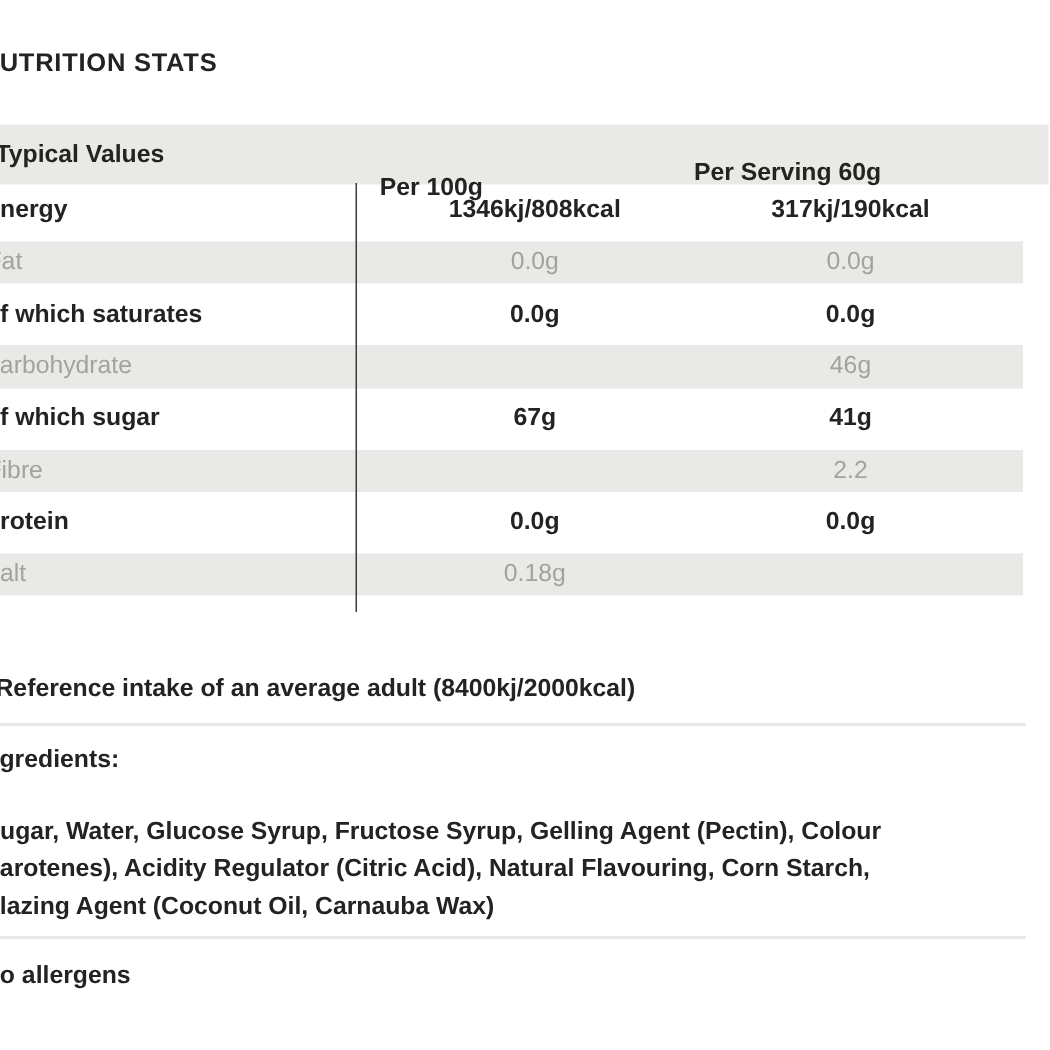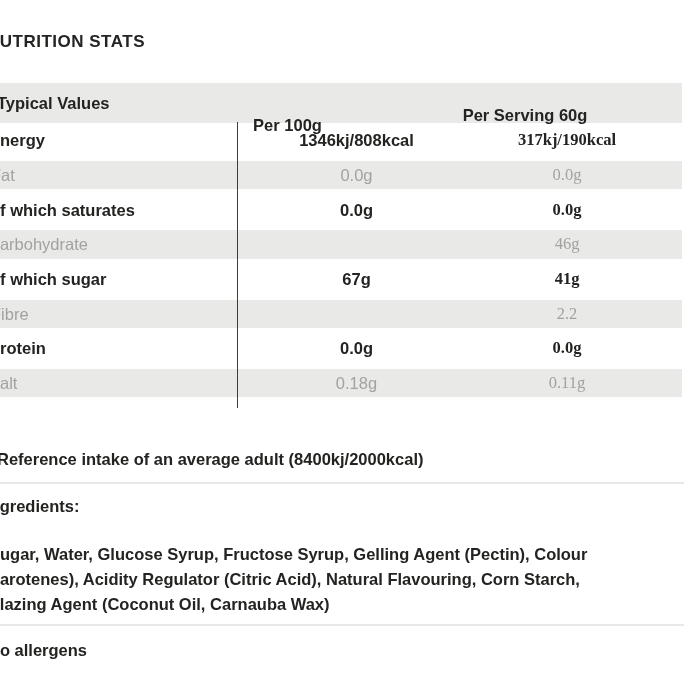--- a/index.html
+++ b/index.html
@@ -14,20 +14,21 @@
   .title{
     position:absolute;top:32px;left:-13px;
     font-size:17px;font-weight:bold;letter-spacing:.5px;
     white-space:nowrap;
   }
 
   
   .thead{
     position:absolute;top:83px;left:0;width:682px;height:40px;
     background:var(--band,#e9e9e7);
+    padding-left:17px;
   }
   .th{
     position:absolute;top:0;height:40px;line-height:40px;
     font-size:16.5px;font-weight:bold;white-space:nowrap;
   }
   .th-label{left:-3px;}
   .th-100g{left:175px;width:225px;text-align:center;margin-top:22px;}
   .th-serving{left:400px;width:250px;text-align:center;margin-top:12px;}
 
   
@@ -41,21 +42,21 @@
   }
   .trow.emph .lab,.trow.emph .v{font-weight:bold;color:var(--text_dark,#232321);}
   .trow.light .lab,.trow.light .v{font-weight:normal;color:var(--text_gray,#a2a2a0);}
   .lab{left:-11px;}
   .trow:nth-child(3) .lab,.trow:nth-child(5) .lab{left:-10px;}
   .trow:nth-child(2) .lab{left:-9px;}
   .trow:nth-child(4) .lab{left:-12px;}
   .trow:nth-child(6) .lab{left:-9px;}
   .trow:nth-child(8) .lab{left:-11px;}
   .v1{left:249px;width:215px;text-align:center;}
-  .v2{left:452px;width:230px;text-align:center;font-family:Liberation Serif, serif;}
+  .v2{left:452px;width:230px;text-align:center;}
 
   
   .vline{
     position:absolute;left:236.5px;top:122px;width:1.5px;height:286px;
     background:var(--divider,#3c3c3a);z-index:5;
   }
 
   
   .ref{
     position:absolute;top:450px;left:-3px;
@@ -139,21 +140,20 @@
       <div class="band">
         <span class="lab">Protein</span>
         <span class="v v1">0.0g</span>
         <span class="v v2">0.0g</span>
       </div>
     </div>
     <div class="trow light">
       <div class="band">
         <span class="lab">Salt</span>
         <span class="v v1">0.18g</span>
-        <span class="v v2">0.11g</span>
       </div>
     </div>
   </div>
 
   <div class="vline"></div>
 
   <div class="ref">Reference intake of an average adult (8400kj/2000kcal)</div>
 
   <div class="rule rule1"></div>
 

